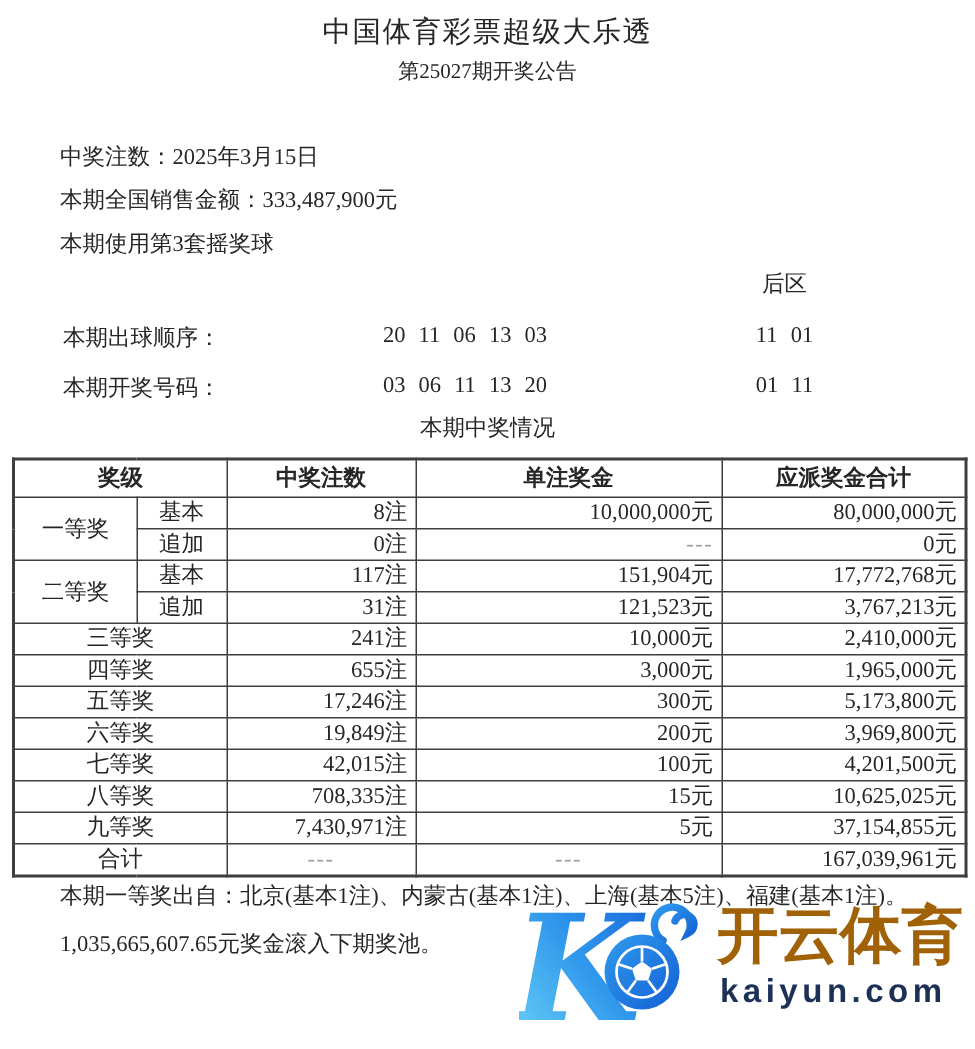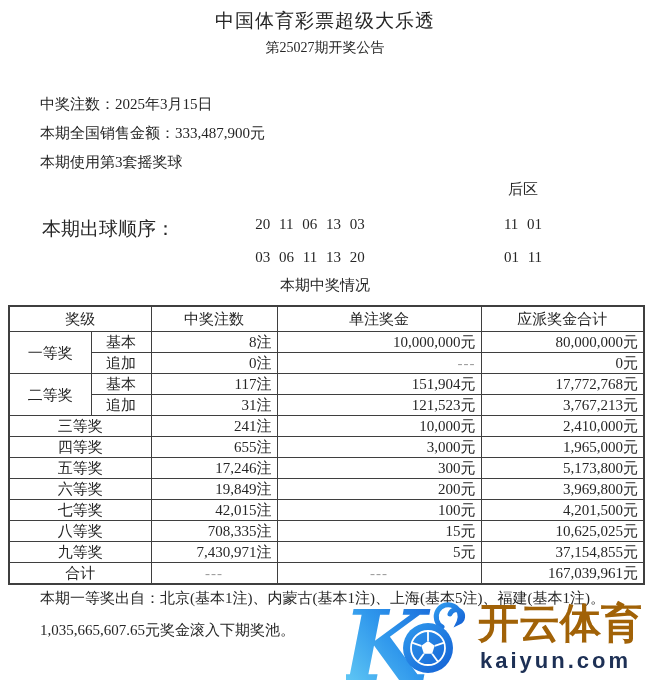--- a/index.html
+++ b/index.html
@@ -6,36 +6,36 @@
   .page{
     position:relative;width:650px;height:699px;overflow:hidden;background:#ffffff;
     font-family:"Liberation Serif","DejaVu Serif",serif;color:#262626;
   }
   .abs{position:absolute;}
   .center{text-align:center;}
   .page-title{top:8px;left:0;width:650px;font-size:19px;letter-spacing:1px;}
   .page-subtitle{top:39px;left:0;width:650px;font-size:14px;}
   .info-line{left:40px;font-size:15px;white-space:nowrap;}
   .zone-head{top:180px;width:90px;font-size:15px;text-align:center;}
-  .row-label{left:42px;font-size:19px;white-space:nowrap;}
+  .row-label{left:42px;font-size:15px;white-space:nowrap;}
   .nums{font-size:15px;text-align:center;word-spacing:5px;white-space:nowrap;}
   .front-col{left:228px;width:164px;}
   .back-col{left:478px;width:90px;}
   .table-title{top:276px;left:0;width:650px;font-size:15px;}
   table.prize{
     position:absolute;left:8px;top:305px;width:635px;
     border-collapse:collapse;table-layout:fixed;
     font-size:15px;color:#262626;
   }
   table.prize th,table.prize td{
     border:1px solid #3f3f3f;padding:0 5px;height:20px;line-height:20px;
     font-weight:normal;overflow:hidden;white-space:nowrap;
   }
   table.prize{border:2px solid #3f3f3f;}
-  table.prize th{height:24px;line-height:24px;text-align:center;}
+  table.prize th{height:24px;line-height:24px;text-align:center;font-weight:bold;}
   td.c{text-align:center;}
   td.r{text-align:right;}
   td.dash{color:#9e9e9e;letter-spacing:1px;}
   .notes{position:absolute;top:583px;left:0;width:650px;font-size:15px;line-height:23px;color:#262626;}
   .notes p{margin:0;text-indent:40px;}
   .notes p.n1{margin-top:4px;}
   .notes p.n2{margin-top:9px;}
   .notes p.n3{margin-top:12px;}
   .watermark{position:absolute;left:346px;top:594px;width:304px;height:100px;z-index:5;}
   .wm-logo{position:absolute;left:0;top:0;width:132px;height:100px;}
@@ -61,20 +61,21 @@
   <div class="abs info-line" style="top:95px;">中奖注数：2025年3月15日</div>
   <div class="abs info-line" style="top:124px;">本期全国销售金额：333,487,900元</div>
   <div class="abs info-line" style="top:153px;">本期使用第3套摇奖球</div>
 
   <div class="abs zone-head back-col">后区</div>
 
   <div class="abs row-label" style="top:216px;">本期出球顺序：</div>
   <div class="abs nums front-col" style="top:216px;">20 11 06 13 03</div>
   <div class="abs nums back-col" style="top:216px;">11 01</div>
 
+  <div class="abs row-label" style="top:249px;">本期开奖号码：</div>
   <div class="abs nums front-col" style="top:249px;">03 06 11 13 20</div>
   <div class="abs nums back-col" style="top:249px;">01 11</div>
 
   <div class="abs center table-title">本期中奖情况</div>
 
   <table class="prize">
     <colgroup>
       <col style="width:82px">
         <col style="width:60px">
         <col style="width:126px">

